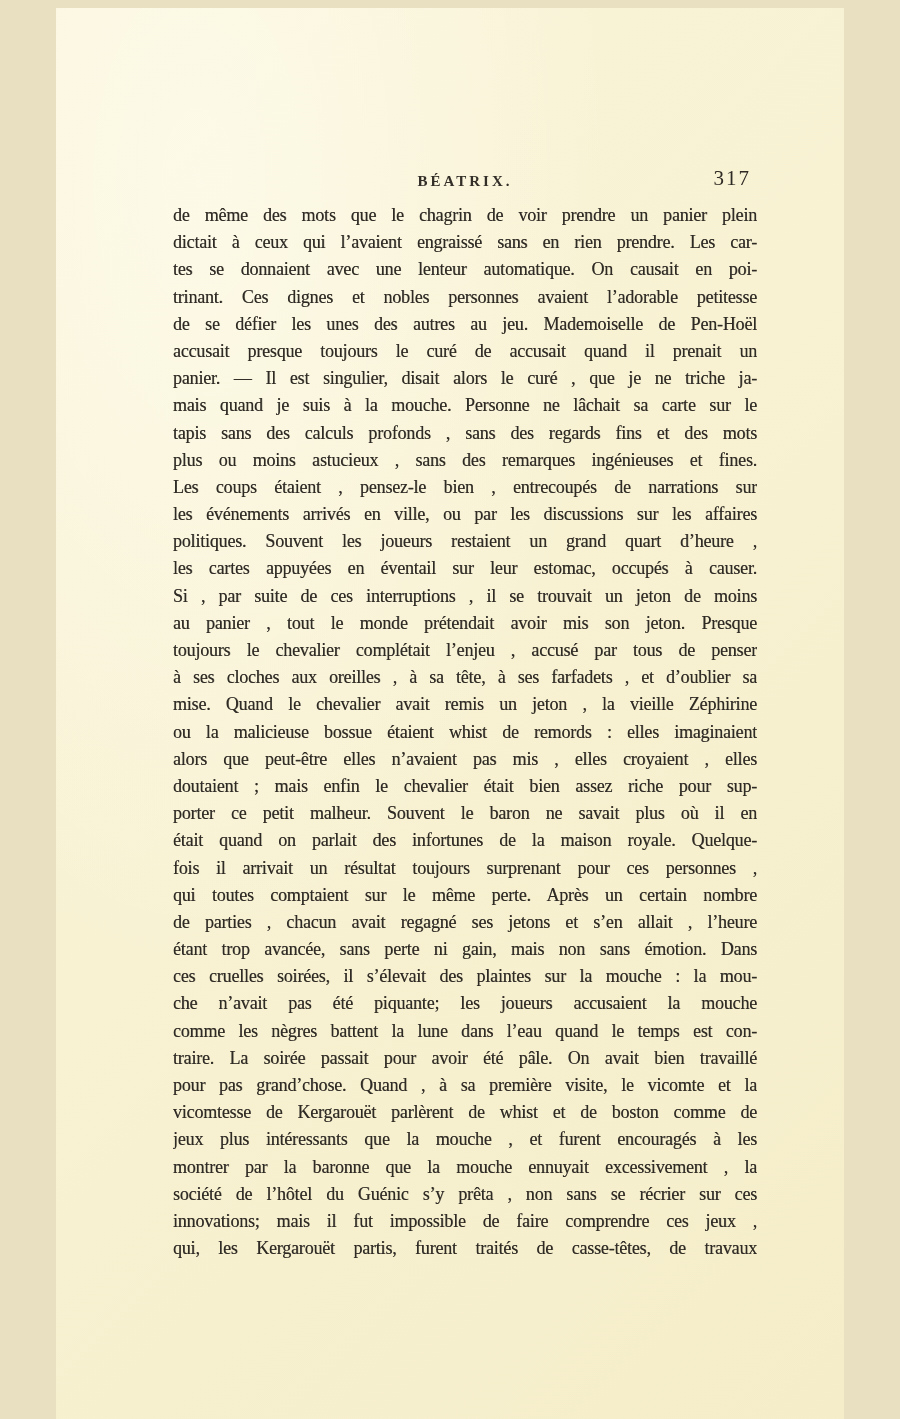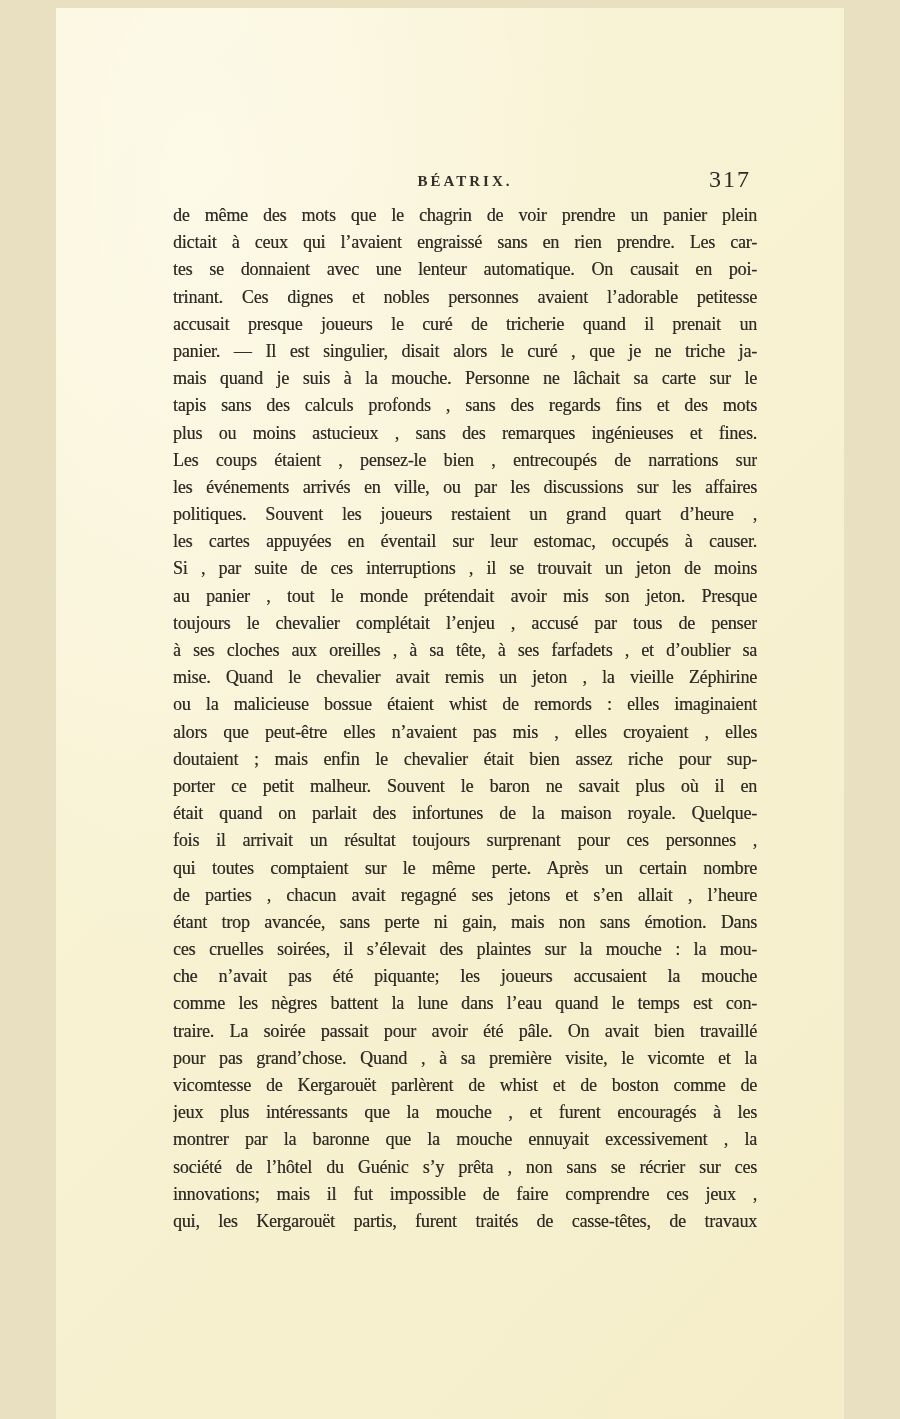--- a/index.html
+++ b/index.html
@@ -36,21 +36,21 @@
     top: 7px;
     font-size: 15px;
     font-weight: bold;
     letter-spacing: 3px;
     color: #332f28;
   }
   .page-number {
     position: absolute;
     right: 6px;
     top: 0;
-    font-size: 24px;
+    font-size: 21px;
     letter-spacing: 2px;
     color: #2e2a24;
   }
   .body-text {
     position: relative;
     margin-top: 0;
   }
   .line {
     font-size: 18px;
     line-height: 27.2px;
@@ -71,21 +71,22 @@
   <div class="column">
     <div class="running-header">
       <span class="running-title">BÉATRIX.</span>
       <span class="page-number">317</span>
     </div>
     <div class="body-text">
         <div class="line">de même des mots que le chagrin de voir prendre un panier plein</div>
         <div class="line">dictait à ceux qui l’avaient engraissé sans en rien prendre. Les car-</div>
         <div class="line">tes se donnaient avec une lenteur automatique. On causait en poi-</div>
         <div class="line">trinant. Ces dignes et nobles personnes avaient l’adorable petitesse</div>
-        <div class="line">accusait presque joueurs le curé de tricherie quand il prenait un</div>
+        <div class="line">de se défier les unes des autres au jeu. Mademoiselle de Pen-Hoël</div>
+        <div class="line">accusait presque toujours le curé de accusait quand il prenait un</div>
         <div class="line">panier. — Il est singulier, disait alors le curé , que je ne triche ja-</div>
         <div class="line">mais quand je suis à la mouche. Personne ne lâchait sa carte sur le</div>
         <div class="line">tapis sans des calculs profonds , sans des regards fins et des mots</div>
         <div class="line">plus ou moins astucieux , sans des remarques ingénieuses et fines.</div>
         <div class="line">Les coups étaient , pensez-le bien , entrecoupés de narrations sur</div>
         <div class="line">les événements arrivés en ville, ou par les discussions sur les affaires</div>
         <div class="line">politiques. Souvent les joueurs restaient un grand quart d’heure ,</div>
         <div class="line">les cartes appuyées en éventail sur leur estomac, occupés à causer.</div>
         <div class="line">Si , par suite de ces interruptions , il se trouvait un jeton de moins</div>
         <div class="line">au panier , tout le monde prétendait avoir mis son jeton. Presque</div>

